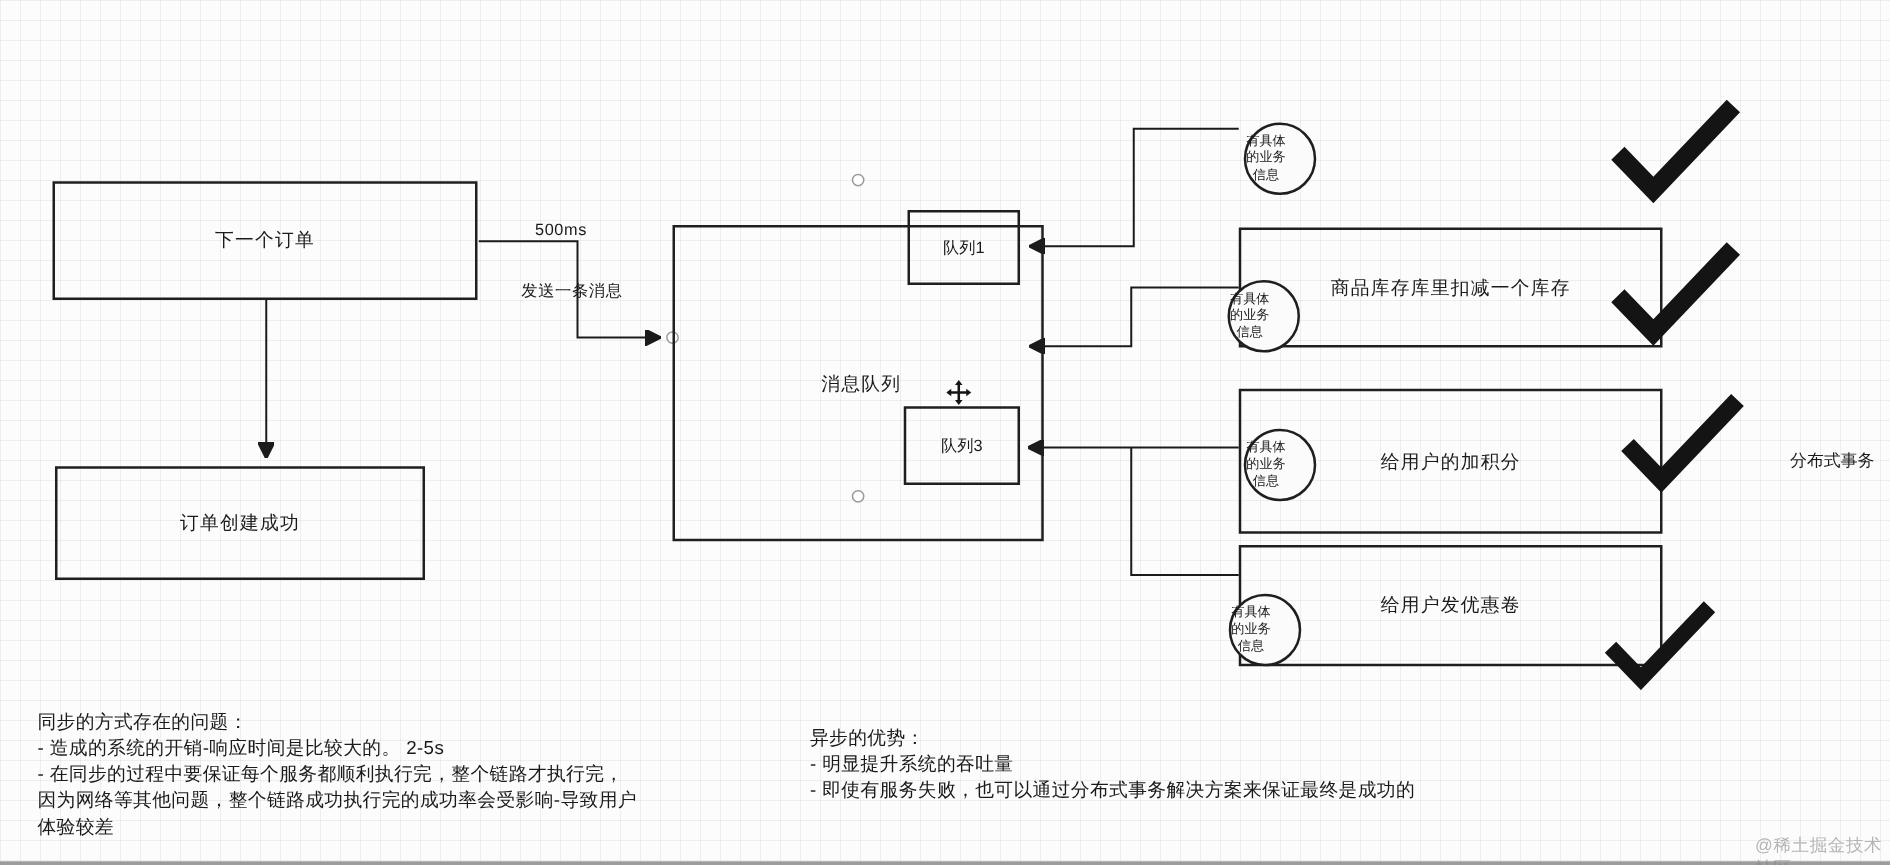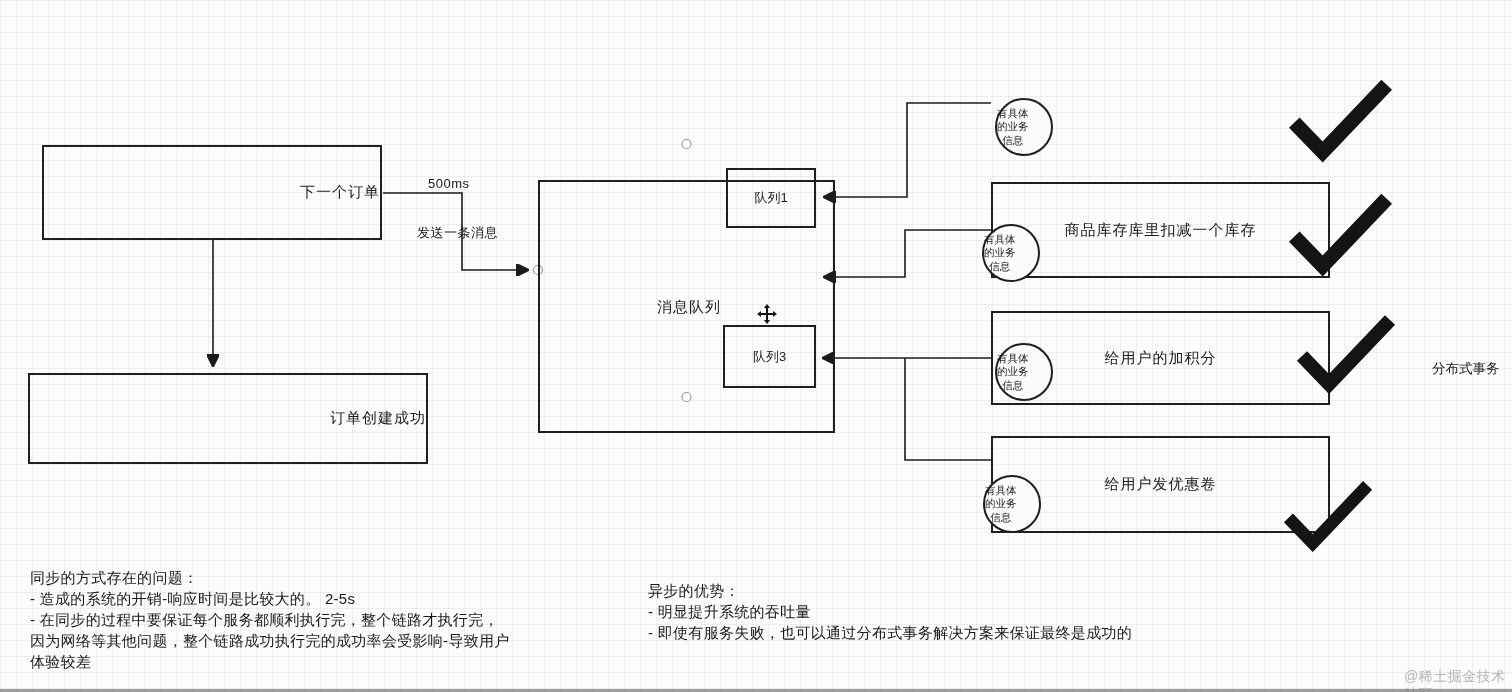--- a/index.html
+++ b/index.html
@@ -76,25 +76,25 @@
     <path d="M991 103 H907 V197 H826" marker-end="url(#arrow)"></path>
     <path d="M991 230 H905 V277 H826" marker-end="url(#arrow)"></path>
     <path d="M991 358 H825" marker-end="url(#arrow)"></path>
     <path d="M991 460 H905 V358"></path>
 
     <circle cx="686.5" cy="144" r="4.5" fill="#ffffff" stroke="#9a9a9a" stroke-width="1.2"></circle>
     <circle cx="686.5" cy="397" r="4.5" fill="#ffffff" stroke="#9a9a9a" stroke-width="1.2"></circle>
     <circle cx="538" cy="270" r="4.5" fill="#ffffff" stroke="#9a9a9a" stroke-width="1.2"></circle>
   </svg>
 
-  <div class="box" style="left:42px;top:145px;width:340px;height:95px;justify-content:flex-end;">
+  <div class="box" style="left:42px;top:145px;width:340px;height:95px;">
     <span>下一个订单</span>
   </div>
 
-  <div class="box" style="left:28px;top:373px;width:400px;height:91px;justify-content:flex-end;">
+  <div class="box" style="left:44px;top:373px;width:296px;height:91px;">
     <span>订单创建成功</span>
   </div>
 
   <div class="float-label" style="left:428px;top:176px;">500ms</div>
   <div class="float-label" style="left:417px;top:224px;">发送一条消息</div>
 
   <div class="box" style="left:538px;top:144px;width:297px;height:253px;margin-top:36px;">
     <span class="mq-title">消息队列</span>
   </div>
 
@@ -105,21 +105,21 @@
     <span>队列3</span>
   </div>
 
   <svg class="move-cursor" width="20" height="20" viewBox="0 0 20 20">
     <path d="M10 0 L13 4 H11 V9 H16 V7 L20 10 L16 13 V11 H11 V16 H13 L10 20 L7 16 H9 V11 H4 V13 L0 10 L4 7 V9 H9 V4 H7 Z" fill="#141414"></path>
   </svg>
 
   <div class="box" style="left:991px;top:182px;width:339px;height:96px;">
     <span>商品库存库里扣减一个库存</span>
   </div>
-  <div class="box" style="left:991px;top:311px;width:339px;height:94px;">
+  <div class="box" style="left:991px;top:311px;width:339px;height:116px;">
     <span>给用户的加积分</span>
   </div>
   <div class="box" style="left:991px;top:436px;width:339px;height:97px;">
     <span>给用户发优惠卷</span>
   </div>
 
   <div class="badge" style="left:995px;top:98px;">
     <span>有具体
 的业务
 信息</span>

